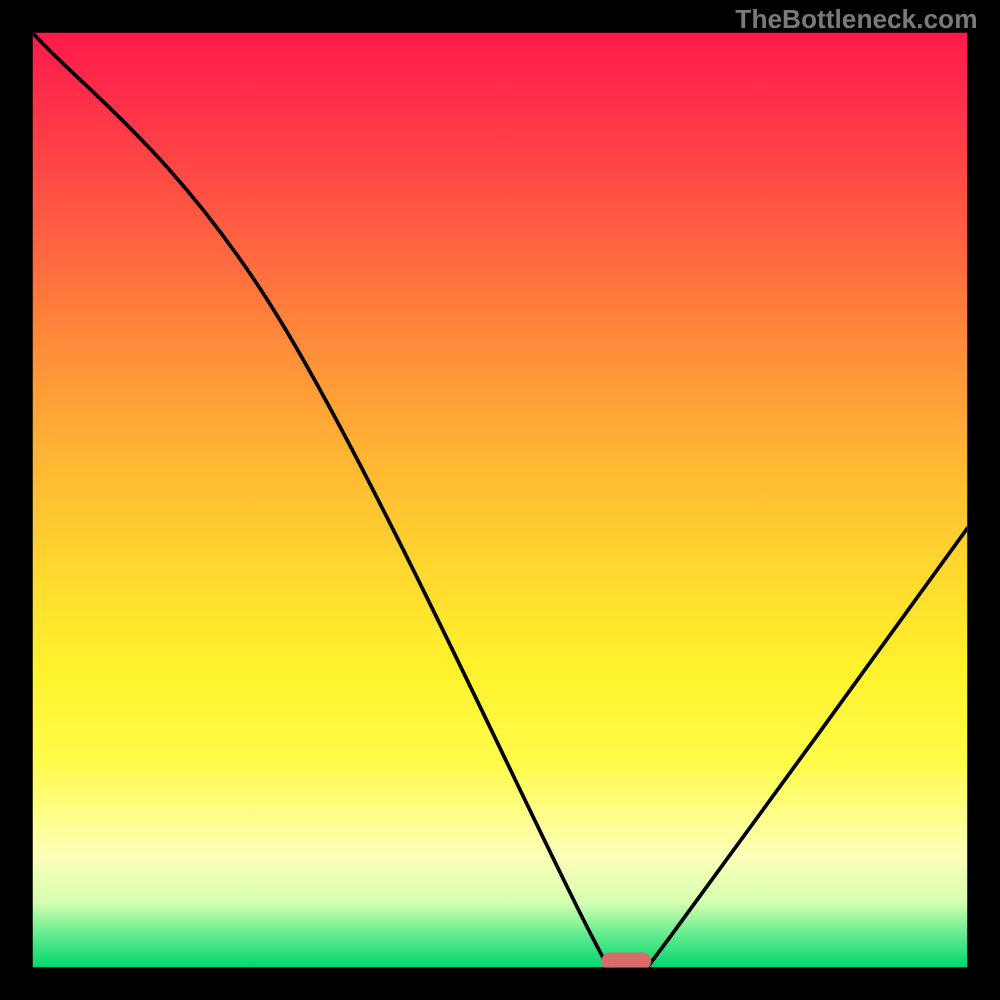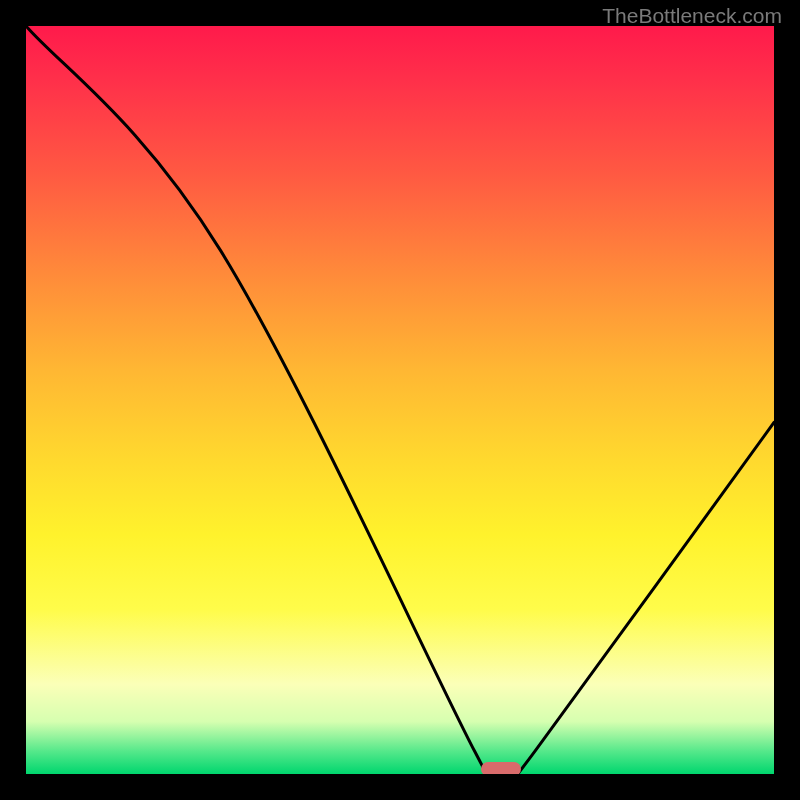--- a/index.html
+++ b/index.html
@@ -61,21 +61,21 @@
     border-radius: 999px;
     height: 14px;
     width: 40px;
   }
   .watermark {
     position: absolute;
     top: 4px;
     right: 18px;
     font-family: Arial, Helvetica, sans-serif;
     font-size: 21px;
-    font-weight: 400;
+    font-weight: 700;
     color: #7a7a7a;
     letter-spacing: 0px;
   }
 </style>
 </head>
 <body>
 
 <div class="frame">
 
   <div class="watermark">TheBottleneck.com</div>

